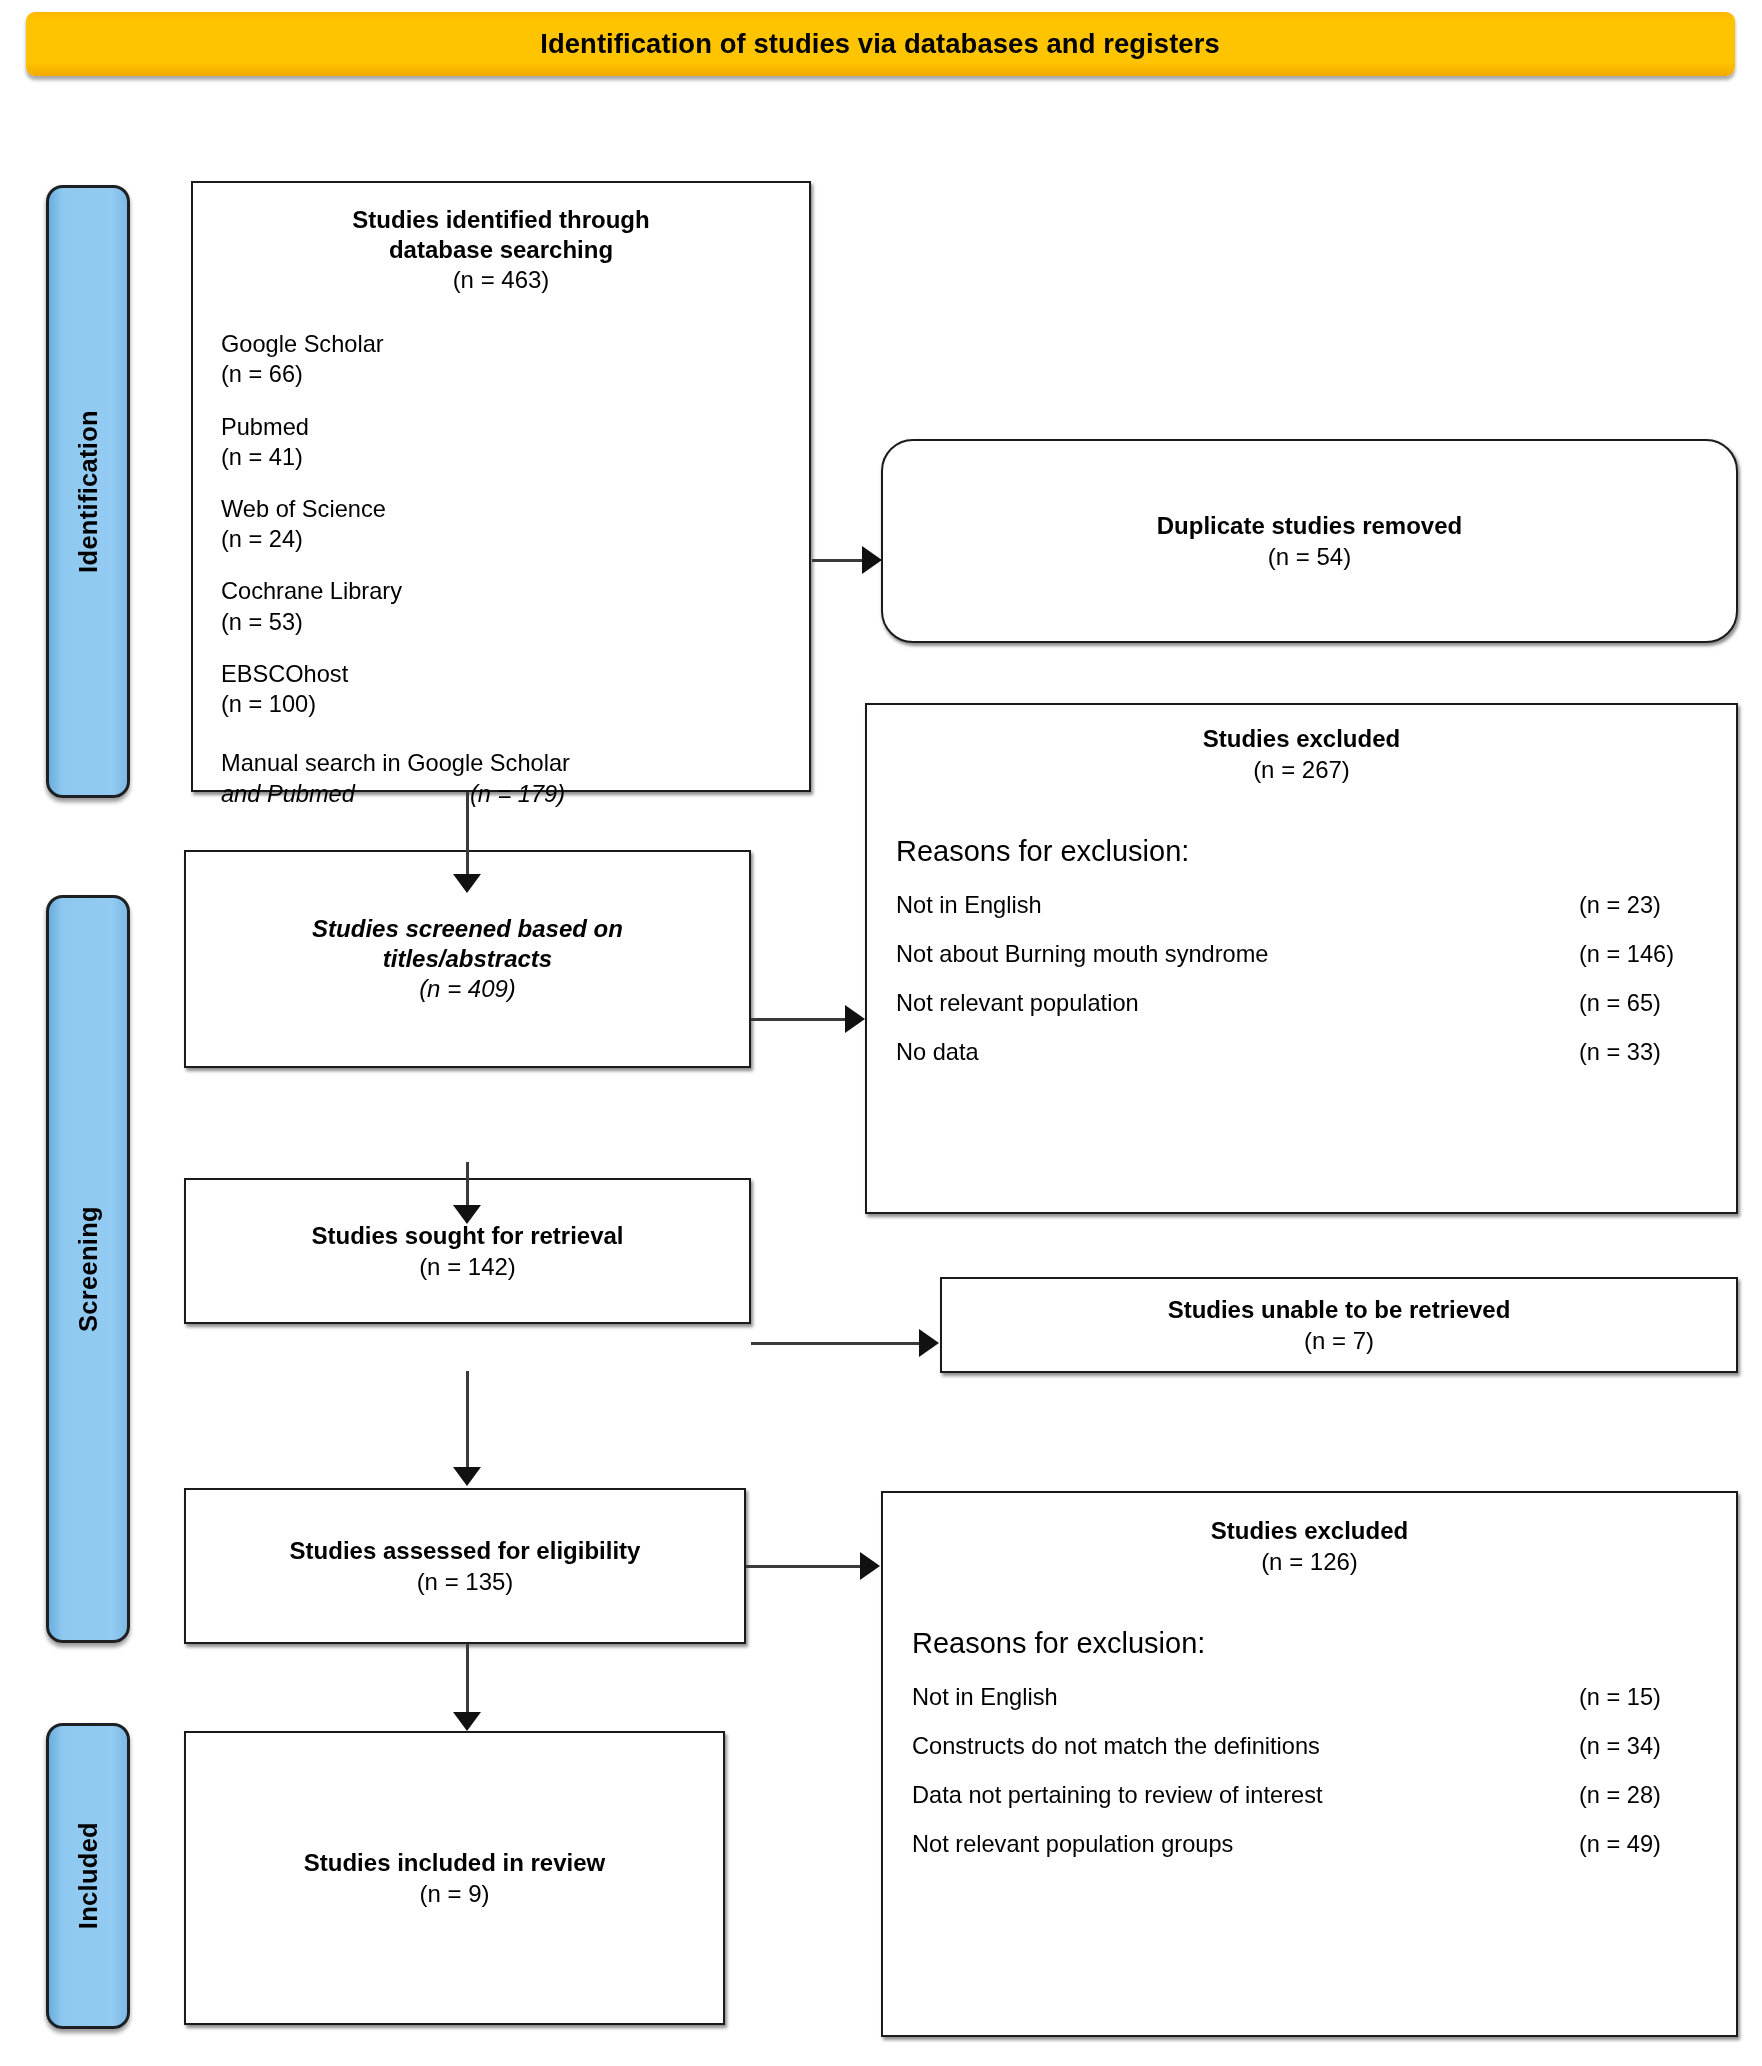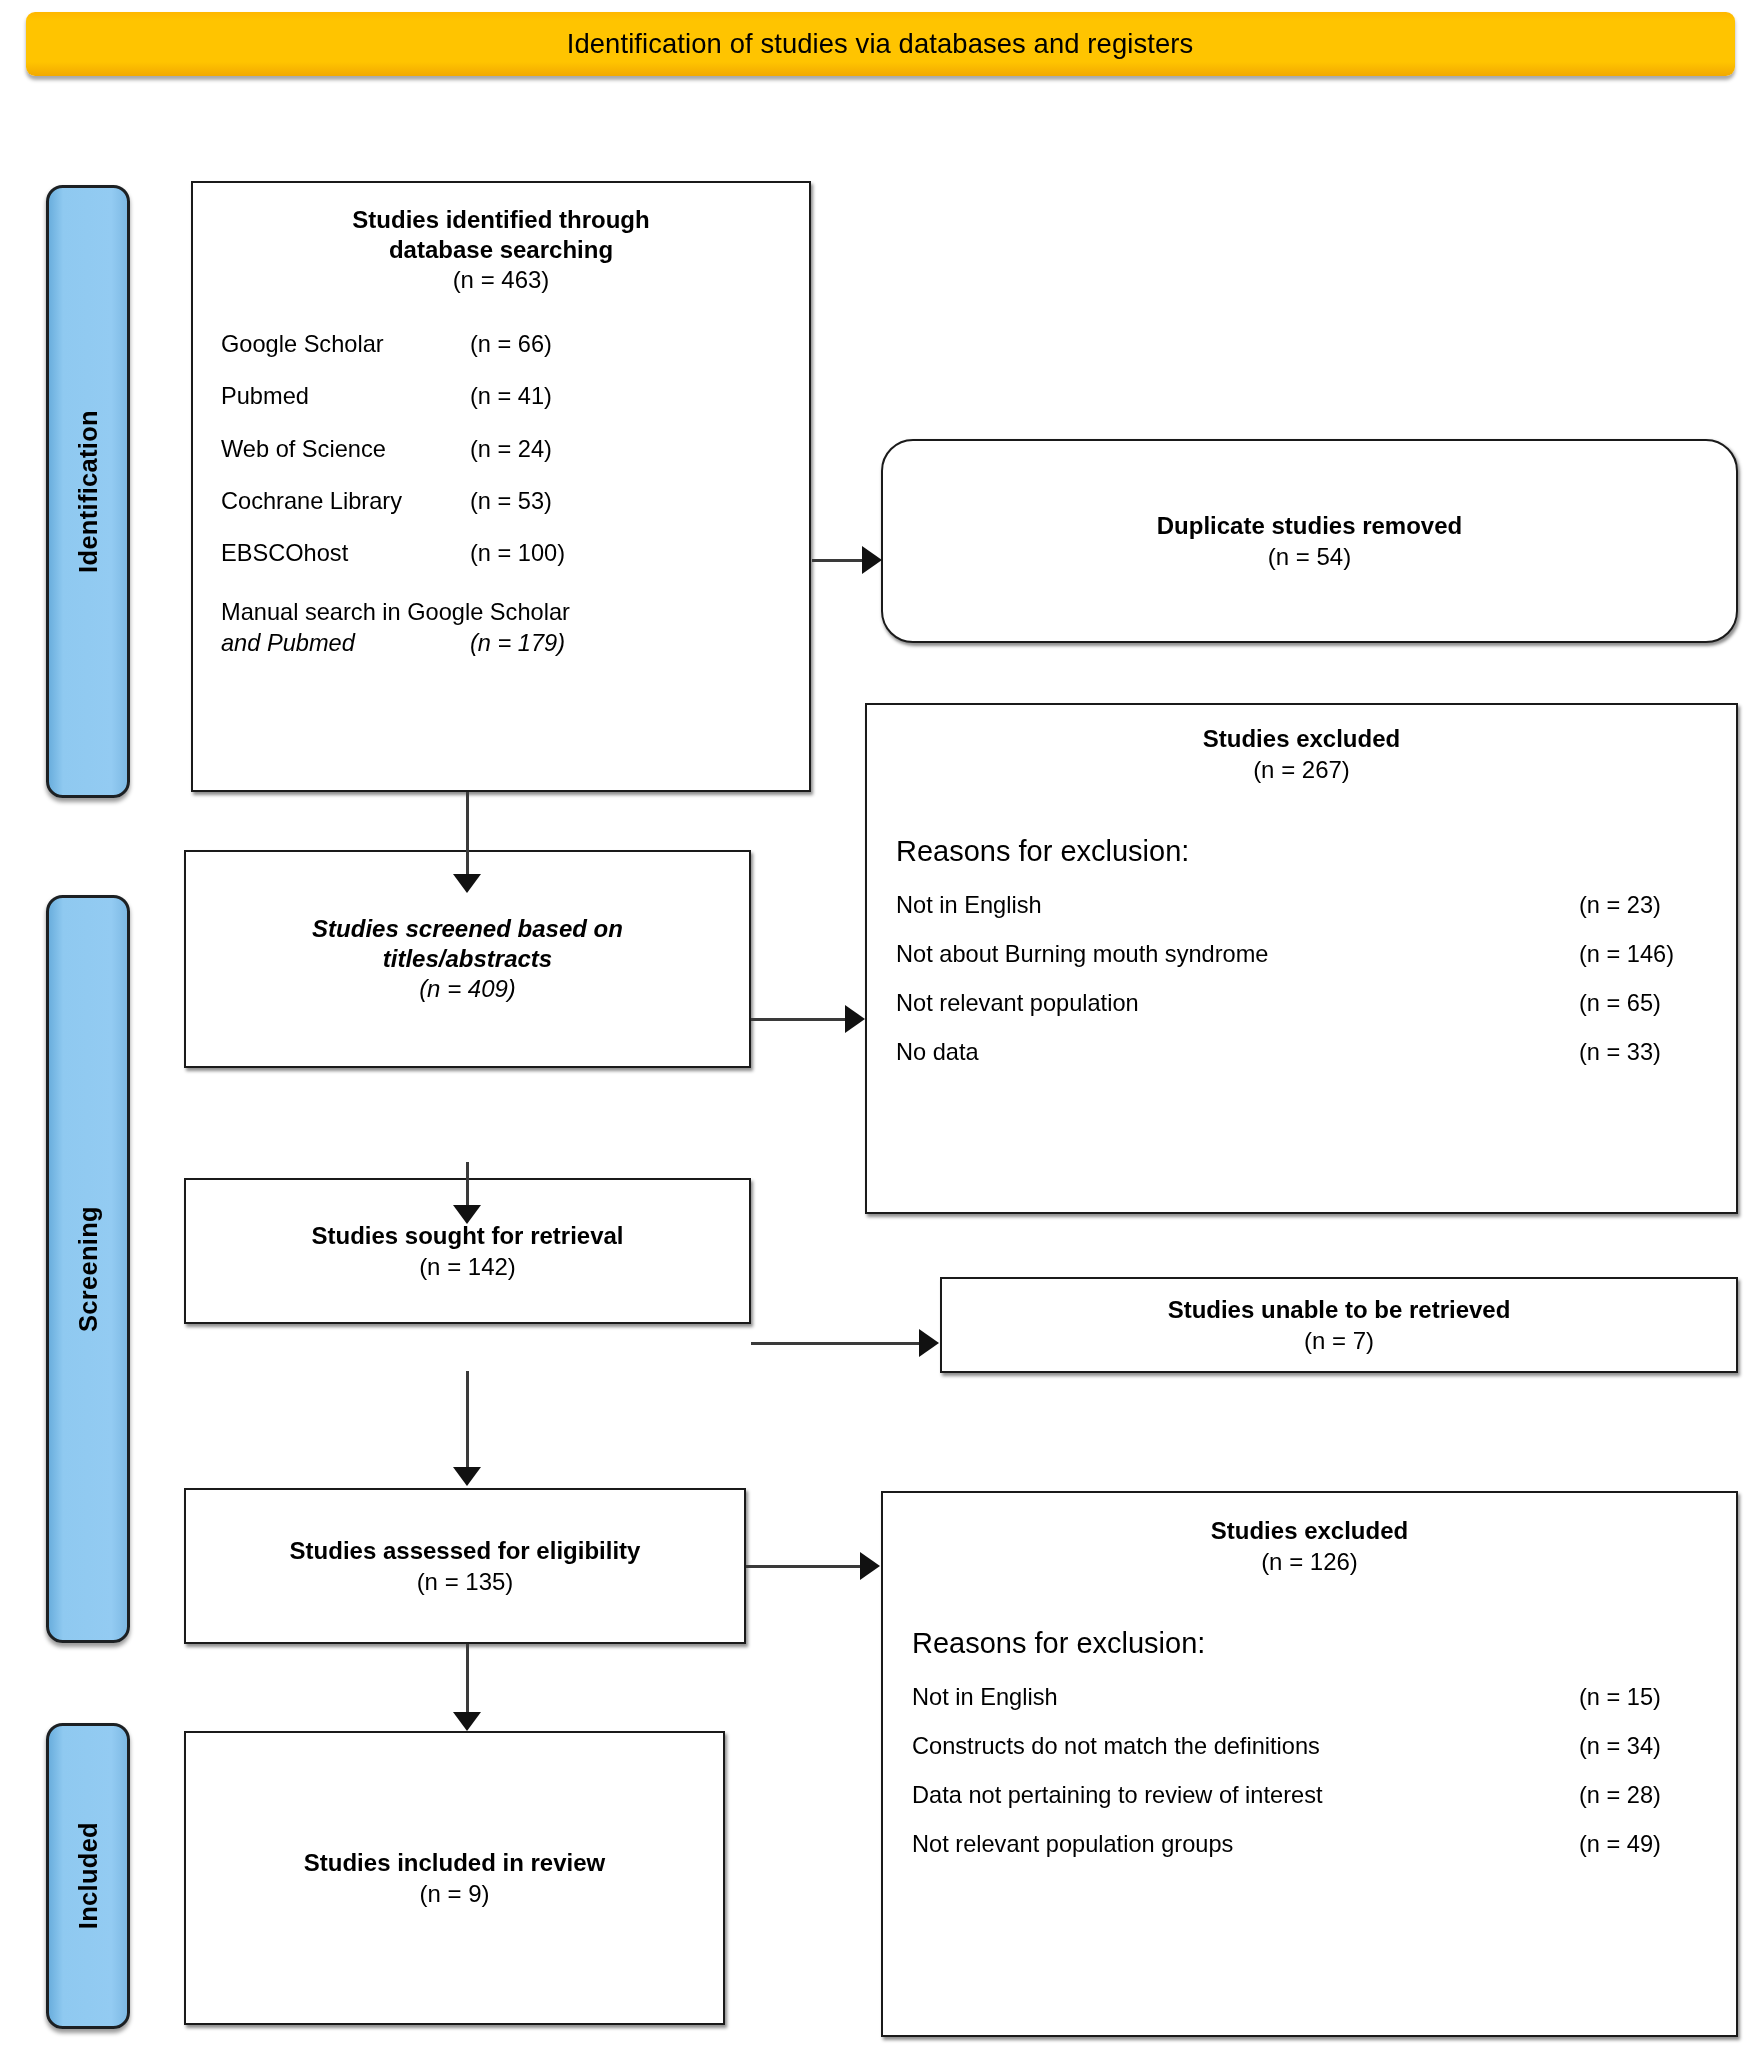--- a/index.html
+++ b/index.html
@@ -29,21 +29,21 @@
     border-radius: 9px;
     background: linear-gradient(to bottom,
                 #ffb700 0%, #ffc400 14%, #ffc400 78%, #f2a900 100%);
     box-shadow: 0 3.2px 3.8px rgba(0,0,0,0.34);
     display: flex;
     align-items: center;
     justify-content: center;
   }
   .header-title {
     font-size: 27.4px;
-    font-weight: normal;
+    font-weight: bold;
     color: #000000;
     letter-spacing: 0.1px;
     text-align: center;
   }
 
   
   .stage-bar {
     position: absolute;
     left: 46px;
     width: 84px;
@@ -96,20 +96,21 @@
 
   
   .src-list { margin-top: 34px; }
   .src-row {
     display: flex;
     align-items: baseline;
     font-size: 23.6px;
     color: #000000;
     line-height: 1.28;
     margin-bottom: 22px;
+    flex-direction: column;
   }
   .src-label { flex: 0 0 auto; width: 249px; }
   .src-count { flex: 0 0 auto; }
 
   .manual-block {
     margin-top: 29px;
     font-size: 23.6px;
     color: #000000;
     line-height: 1.30;
   }

